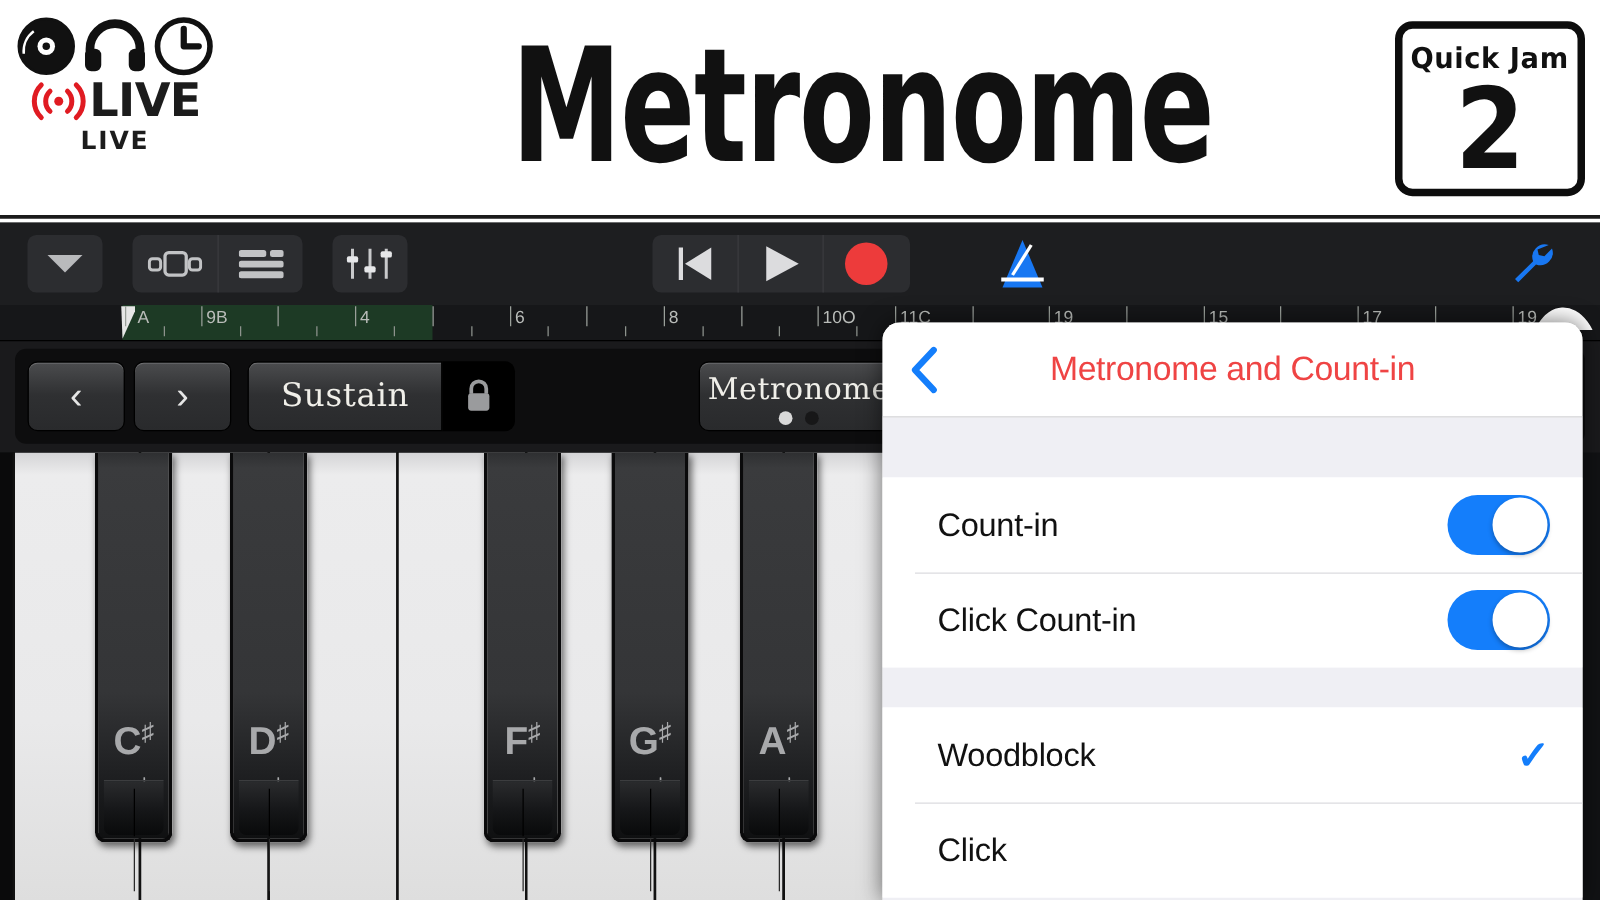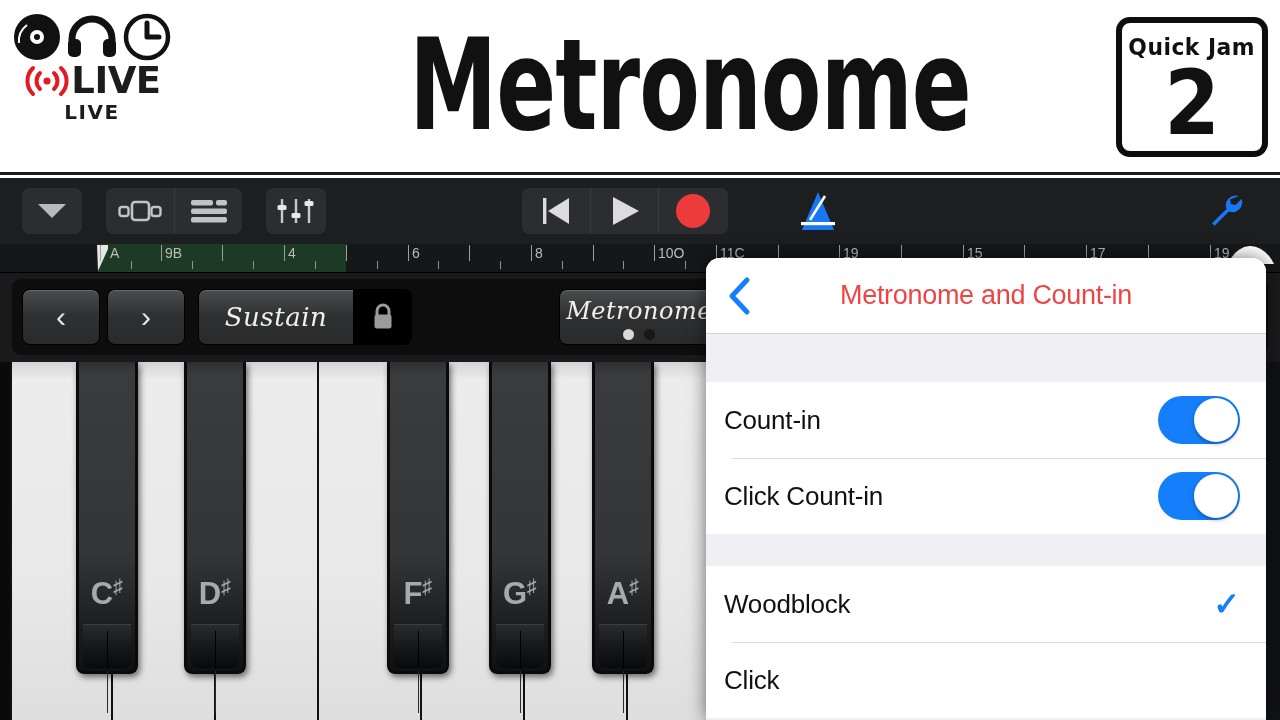--- a/index.html
+++ b/index.html
@@ -179,21 +179,21 @@
     border-radius: 8px;
     background: linear-gradient(#4b4c4e, #2f3032 48%, #292a2c);
     border: 1px solid #000;
     box-shadow: inset 0 1px 0 #6a6b6d;
     display: flex; align-items: center; justify-content: center;
     color: #e8e8e8;
   }
   .kbtn .chev { font-size: 30px; line-height: 30px; font-weight: 300; color: #e6e6e6; }
   .kbtn .script {
     font-family: "DejaVu Serif", serif;
-    font-style: italic; font-size: 26px; color: #f0efe9;
+    font-size: 26px; color: #f0efe9;
     letter-spacing: 0.5px;
   }
   .lock-cell {
     position: absolute; top: 10px; height: 56px;
     width: 58px; background: #000;
     border-radius: 0 8px 8px 0;
     display: flex; align-items: center; justify-content: center;
   }
   .gliss-dots {
     display: flex; gap: 10px; margin-top: 4px; justify-content: center;
@@ -290,21 +290,21 @@
     letter-spacing: -0.3px;
   }
   .pop-body { background: #efeff4; height: 386px; }
   .gap { height: 48px; background: #efeff4; }
   .gap-sm { height: 32px; background: #efeff4; }
   .grp { background: #fff; }
   .row {
     position: relative;
     height: 76px;
     display: flex; align-items: center;
-    padding: 0 26px 0 18px;
+    padding: 0 26px 0 44px;
     background: #fff;
   }
   .row + .row:before {
     content: ""; position: absolute; left: 26px; right: 0; top: 0;
     height: 1px; background: #dcdce0;
   }
   .row-label { font-size: 26px; color: #111; flex: 1; letter-spacing: -0.2px; }
   .toggle {
     width: 82px; height: 48px; border-radius: 24px;
     background: #147efb; position: relative;

